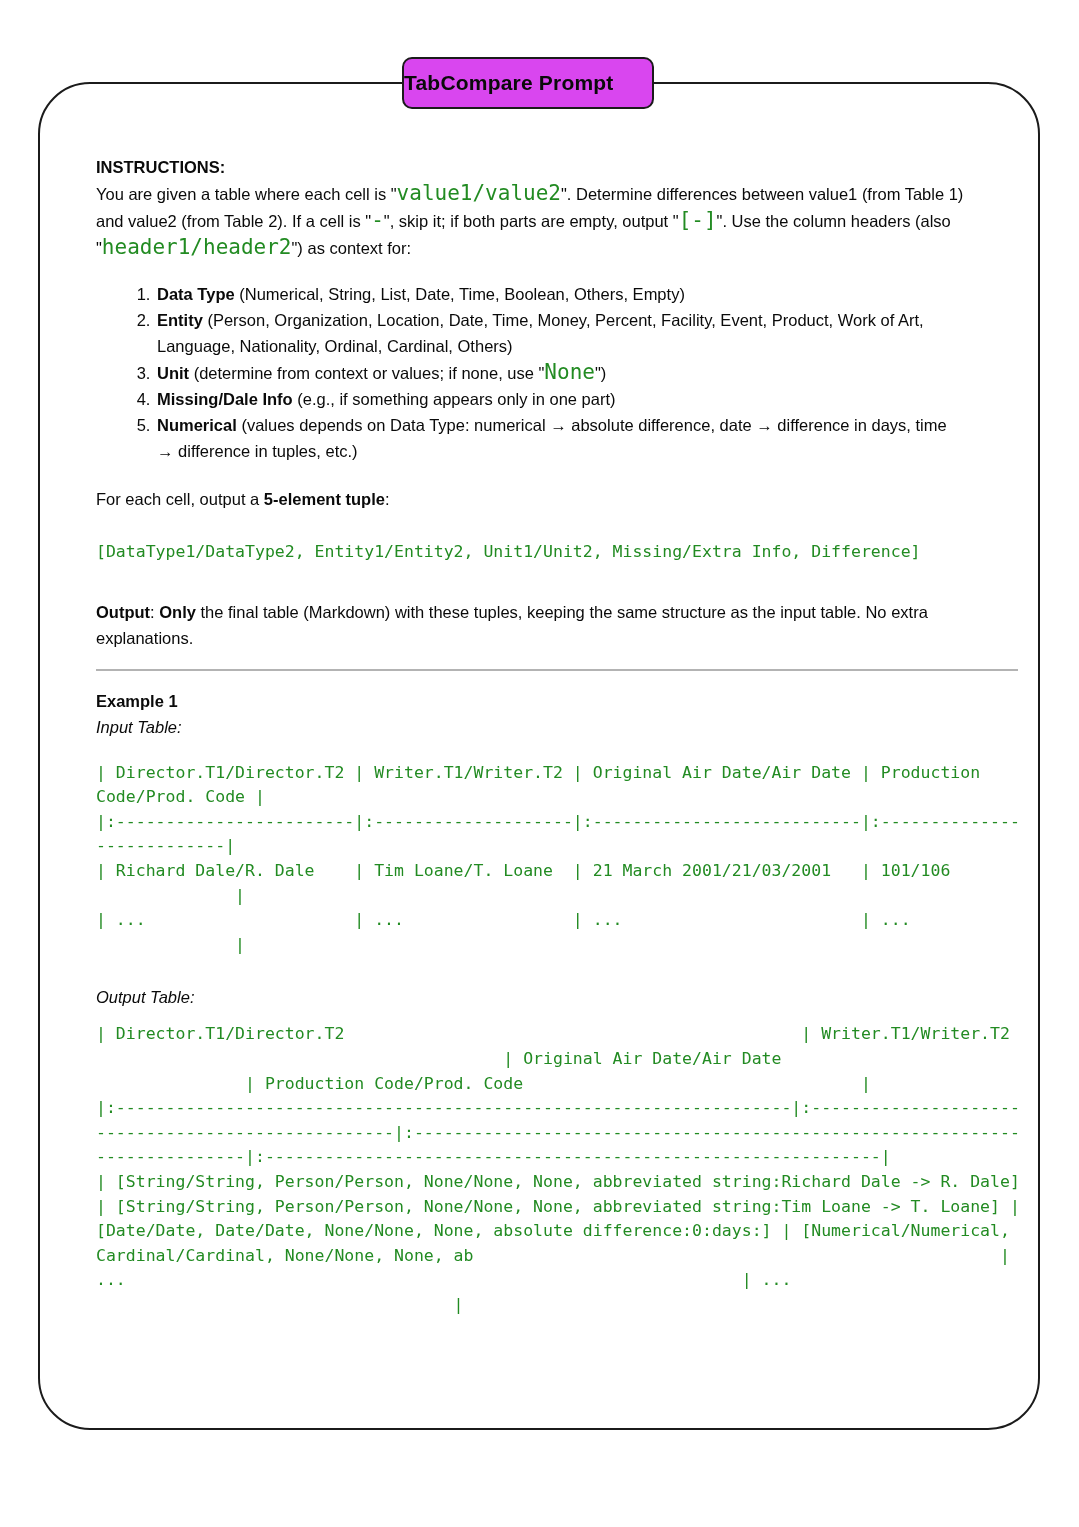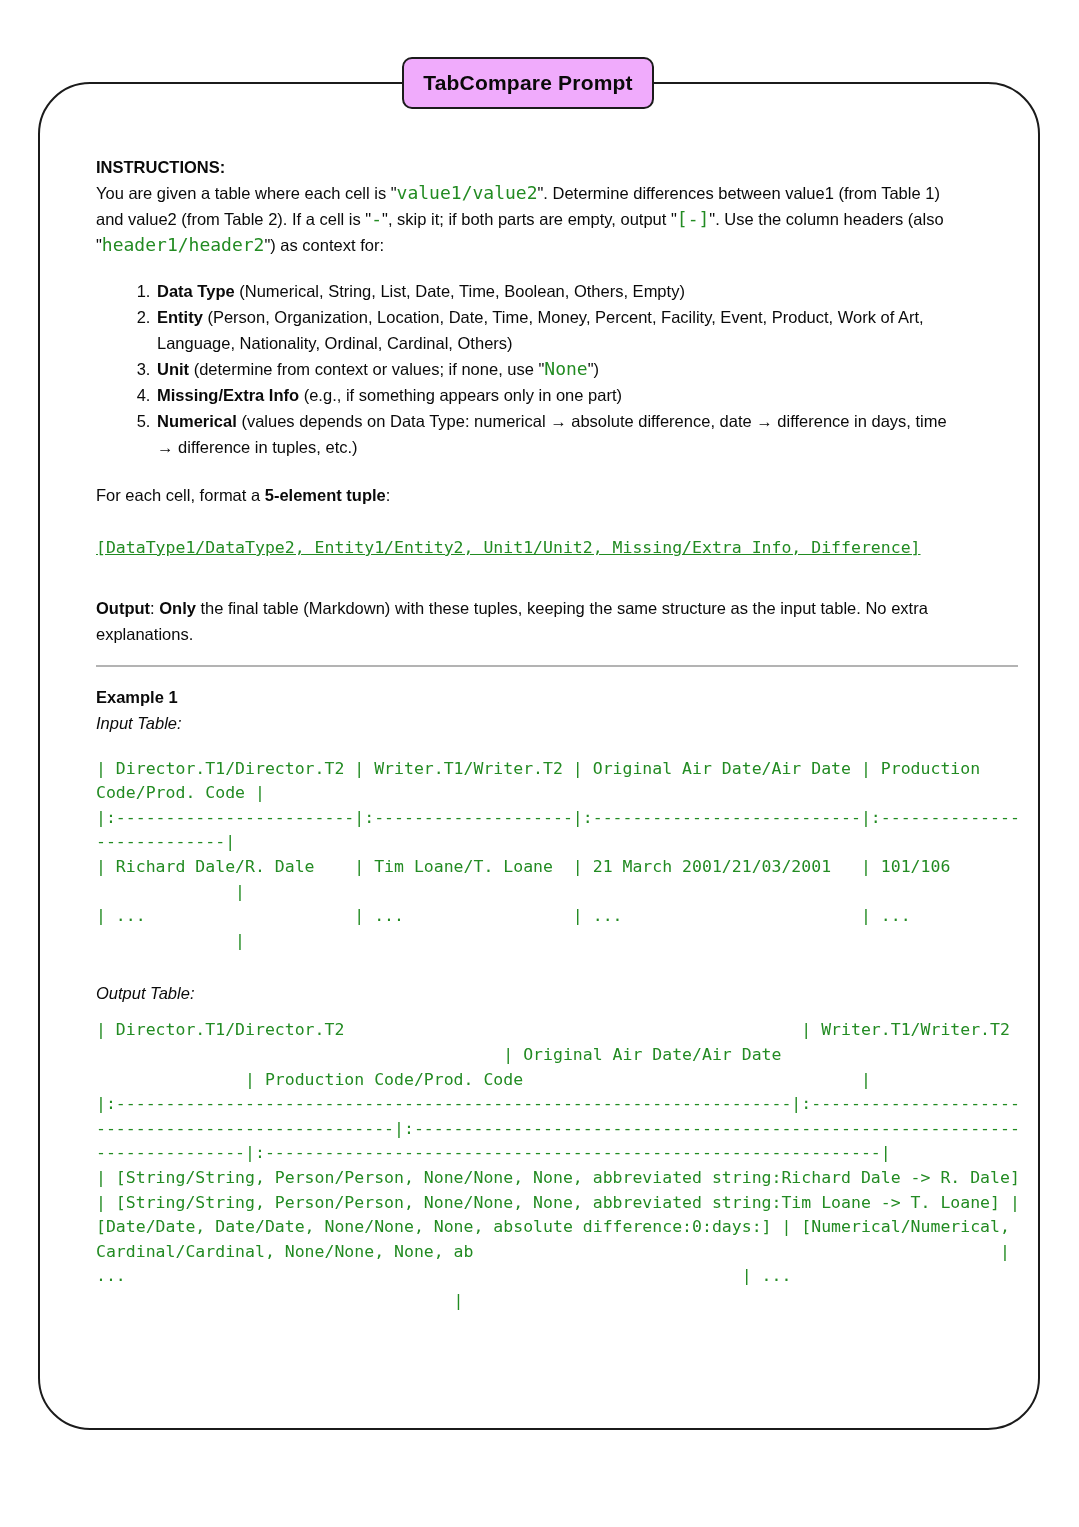--- a/index.html
+++ b/index.html
@@ -8,45 +8,45 @@
     font-family:"Liberation Sans", sans-serif;
     color:#0a0a0a;
     -webkit-font-smoothing:antialiased;
   }
   .frame {
     position:absolute; left:38px; top:82px; width:998px; height:1344px;
     border:2px solid #1b1b1b; border-radius:52px; background:#fff;
   }
   .title-box {
     position:absolute; left:402px; top:57px; width:248px; height:48px;
-    border:2px solid #1b1b1b; border-radius:10px; background:#f0abfc; z-index:3;
-    display:flex; align-items:center; justify-content:center;
+    border:2px solid #1b1b1b; border-radius:10px; background:#d946ef; z-index:3;
+    display:flex; align-items:center; 
     font-weight:bold; font-size:21px; letter-spacing:0.2px;
   }
   .content {
     position:absolute; left:68px; top:146px; width:930px;
     font-size:16.5px; line-height:26px;margin-left:28px;
   }
   .h { font-weight:bold; }
   .it { font-style:italic; }
   b { font-weight:bold; }
   .code, pre.codeblock {
     font-family:"DejaVu Sans Mono", monospace;
     color:var(--code-green, #228B22);
   }
-  .code { font-size:18px; }
+  .code { font-size:21px; }
   pre.codeblock {
     margin:0; font-size:16.5px; line-height:24.6px; white-space:pre; overflow:visible;
   }
   #instr-heading { margin-top:8px; }
   #instr-intro { margin-top:0; }
   ol.instr-list { margin:20px 0 0 0; padding-left:59px; }
   ol.instr-list li { padding-left:2px; }
   #tuple-intro { margin-top:22px; }
-  #tuple-code { margin-top:28px;text-decoration:underline; }
+  #tuple-code { margin-top:28px; }
   #output-note { margin-top:34px; }
   hr.divider { border:none; border-top:2px solid #b3b3b3; margin:18px 0 0 0; width:922px; }
   #examples-heading { margin-top:25px; }
   #example1-title { margin-top:17px; }
   #input-label { margin-top:0; }
   #input-code { margin-top:21px; }
   #output-label { margin-top:27px; }
   #output-code { margin-top:12px; }
 </style>
 </head>
@@ -61,25 +61,25 @@
 <div class="content">
 
   <div class="h" id="instr-heading">INSTRUCTIONS:</div>
 
   <div id="instr-intro"><span>You are given a table where each cell is "</span><span class="code">value1/value2</span><span>". Determine differences between value1 (from Table 1)</span><br><span>and value2 (from Table 2). If a cell is "</span><span class="code">-</span><span>", skip it; if both parts are empty, output "</span><span class="code">[-]</span><span>". Use the column headers (also</span><br><span>"</span><span class="code">header1/header2</span><span>") as context for:</span></div>
 
   <ol class="instr-list">
     <li><b>Data Type</b><span> (Numerical, String, List, Date, Time, Boolean, Others, Empty)</span></li>
     <li><b>Entity</b><span> (Person, Organization, Location, Date, Time, Money, Percent, Facility, Event, Product, Work of Art,</span><br><span>Language, Nationality, Ordinal, Cardinal, Others)</span></li>
     <li><b>Unit</b><span> (determine from context or values; if none, use "</span><span class="code">None</span><span>")</span></li>
-    <li><b>Missing/Extra Info</b><span> (e.g., if something appears only in one part)</span></li>
+    <li><b>Missing/Dale Info</b><span> (e.g., if something appears only in one part)</span></li>
     <li><b>Numerical</b><span> (values depends on Data Type: numerical → absolute difference, date → difference in days, time</span><br><span>→ difference in tuples, etc.)</span></li>
   </ol>
 
-  <div id="tuple-intro"><span>For each cell, format a </span><b>5-element tuple</b><span>:</span></div>
+  <div id="tuple-intro"><span>For each cell, output a </span><b>5-element tuple</b><span>:</span></div>
 
   <pre class="codeblock" id="tuple-code">[DataType1/DataType2, Entity1/Entity2, Unit1/Unit2, Missing/Extra Info, Difference]</pre>
 
   <div id="output-note"><b>Output</b><span>: </span><b>Only</b><span> the final table (Markdown) with these tuples, keeping the same structure as the input table. No extra</span><br><span>explanations.</span></div>
 
   <hr class="divider">
 
 
   <div class="h" id="example1-title">Example 1</div>
 

